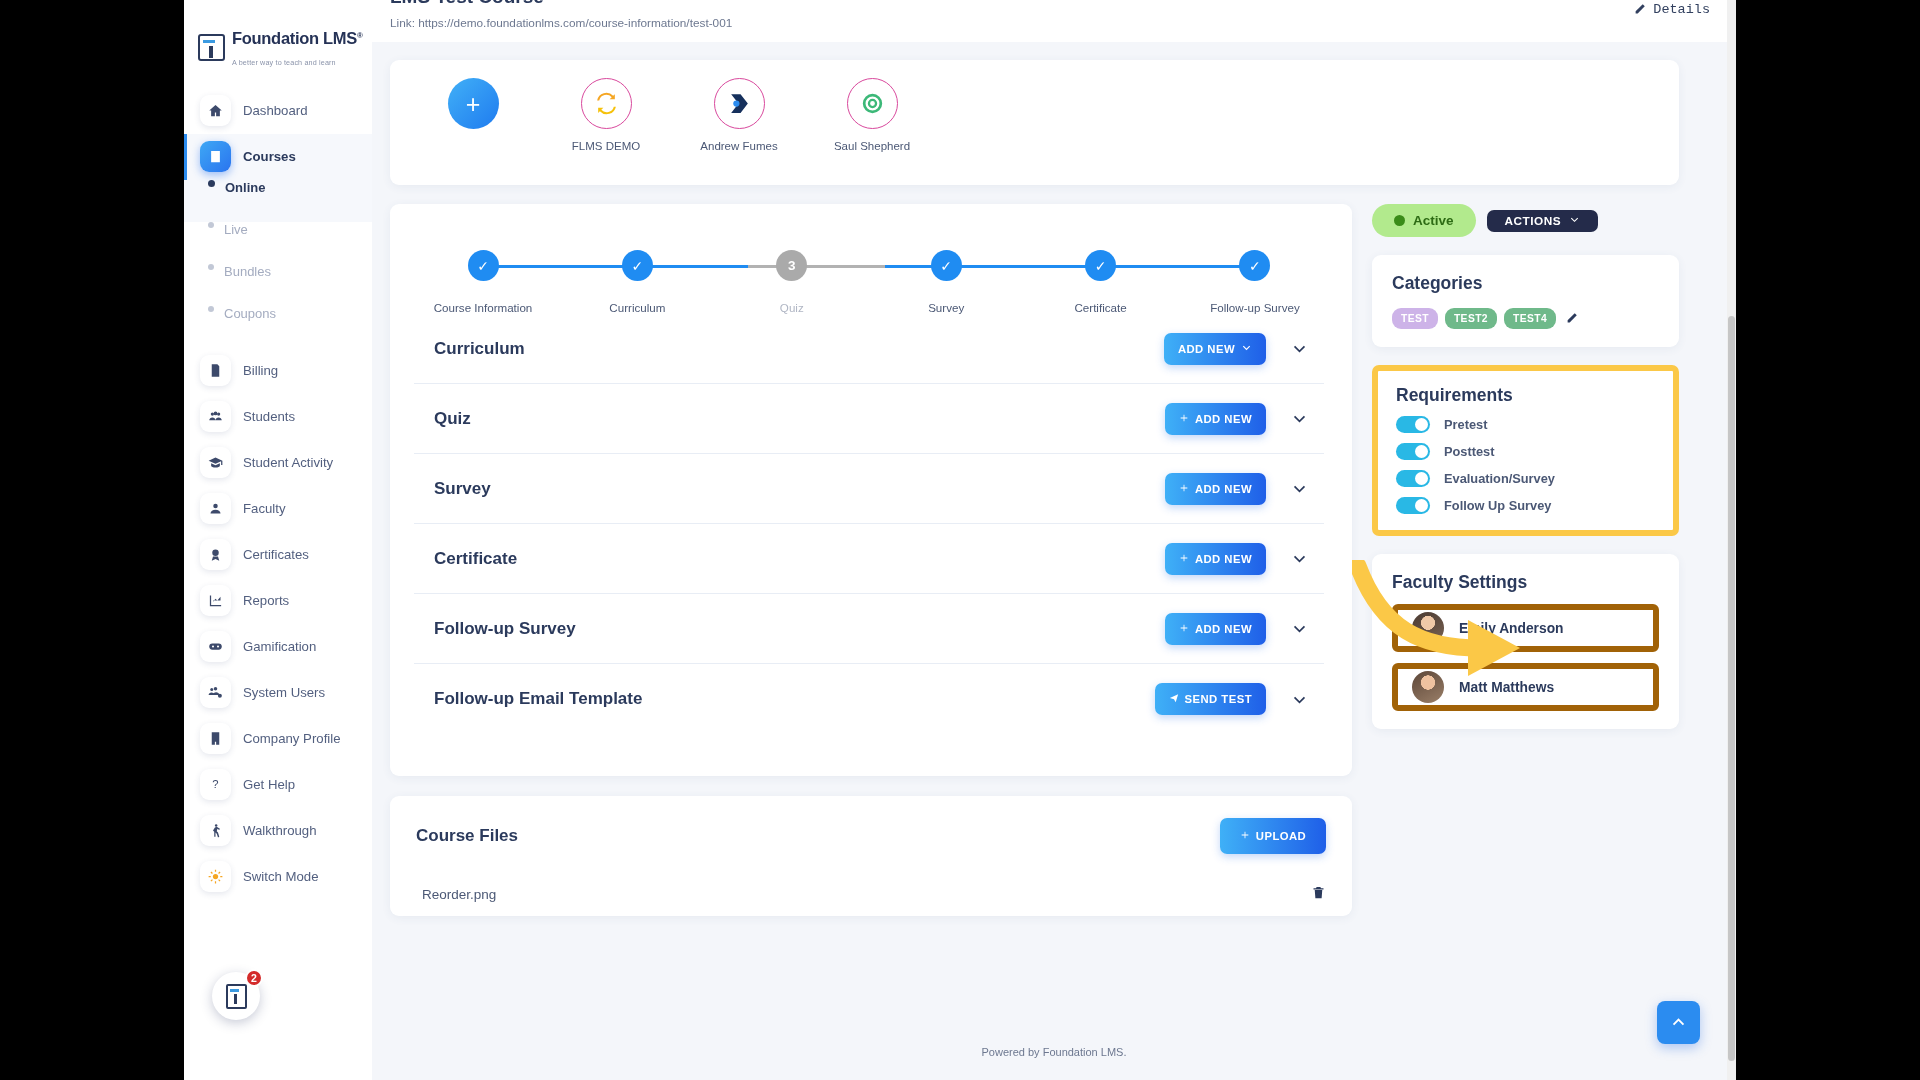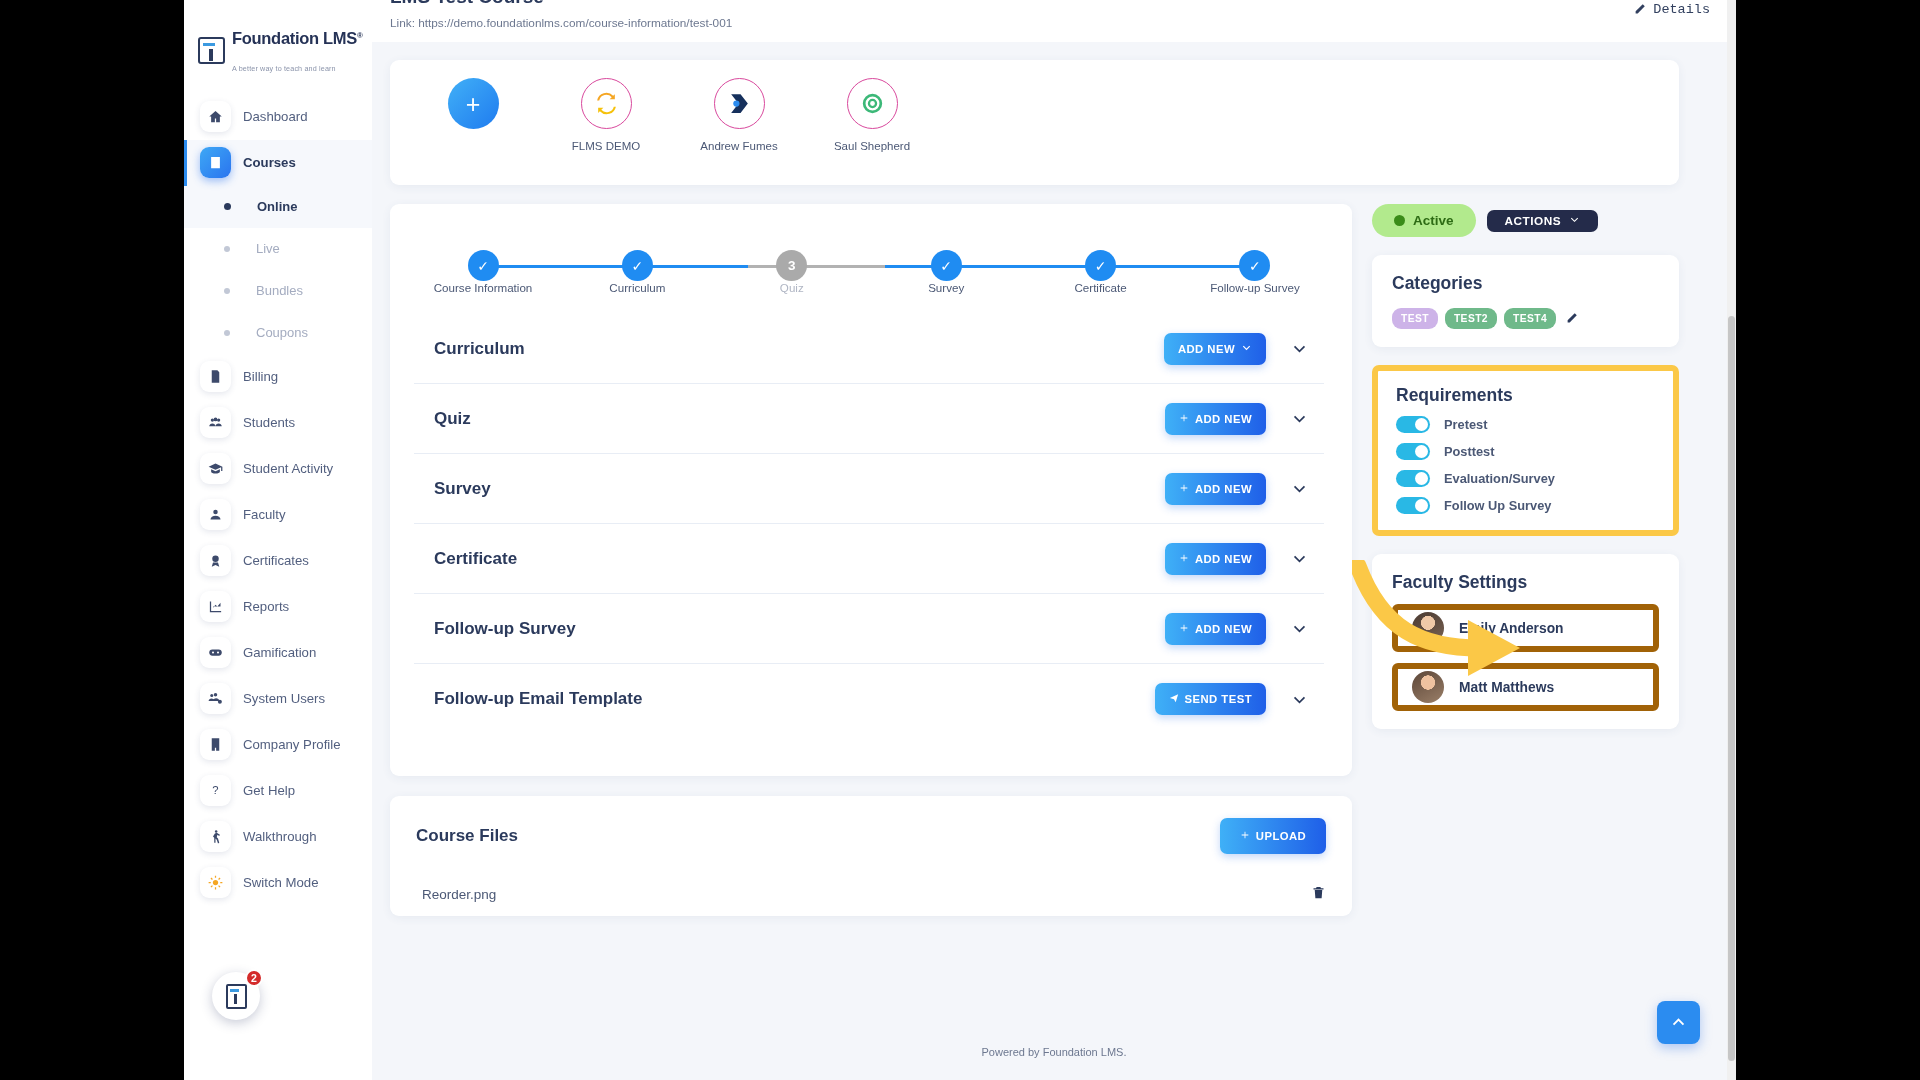--- a/index.html
+++ b/index.html
@@ -31,21 +31,21 @@
   }
   .logo-mark::before {
     content: ""; position: absolute; left: 3px; top: 4px; width: 12px; height: 3px; background: #3b9ae1;
   }
   .logo-mark::after {
     content: ""; position: absolute; left: 9px; top: 10px; width: 3.5px; height: 12px; background: #2b3a5c;
   }
   .logo-text { line-height: 1; }
   .logo-title { font-size: 16.5px; font-weight: bold; color: #253256; letter-spacing: -.3px; }
   .logo-title sup { font-size: 8px; vertical-align: super; }
-  .logo-sub { font-size: 7.2px; color: #8a93aa; letter-spacing: .15px; margin-top: 18px; }
+  .logo-sub { font-size: 7.2px; color: #8a93aa; letter-spacing: .15px; margin-top: 12px; }
 
   .nav { margin-top: 22px; }
   .nav-item {
     display: flex; align-items: center; gap: 12px;
     height: 46px; padding-left: 16px; position: relative;
     cursor: pointer; text-decoration: none;
   }
   .nav-item.active { background: #f6f8fc; }
   .nav-item.active::before {
     content:""; position:absolute; left:0; top:0; bottom:0; width:3px; background:#2b8cf0;
@@ -57,21 +57,21 @@
   }
   .nav-ico svg { width: 15px; height: 15px; fill: #3d4a6b; }
   .nav-item.active .nav-ico {
     background: linear-gradient(135deg,#3ea8f5,#2a74ef); box-shadow: 0 3px 8px rgba(42,116,239,.45);
   }
   .nav-item.active .nav-ico svg { fill: #fff; }
   .nav-label { font-size: 13.2px; color: #525f7f; white-space: nowrap; }
   .nav-item.active .nav-label { color: #2b3a5c; font-weight: bold; }
 
   .subnav-item {
-    display: flex; align-items: center; height: 42px; padding-left: 40px; gap: 26px; cursor: pointer;
+    display: flex; align-items: flex-start; height: 42px; padding-left: 24px; gap: 10px; cursor: pointer;
   }
   .subnav-item.active { background: #f6f8fc; }
   .dot { width: 6px; height: 6px; border-radius: 50%; background: #c2c8d6; flex: none; }
   .subnav-item.active .dot { background: #2b3a5c; width: 7px; height: 7px; }
   .subnav-label { font-size: 13px; color: #a4acc0; }
   .subnav-item.active .subnav-label { color: #2b3a5c; font-weight: bold; }
 
   .nav-ico.sun svg { fill: #f5a623; }
 
   
@@ -135,21 +135,21 @@
   .step-line { position: absolute; left: 0; right: 0; top: 21px; height: 3px; background: #1f8cf2; }
   .step-line.grey { background: #b2b2b2; }
   .steps { display: flex; justify-content: space-between; position: relative; }
   .step { width: 130px; text-align: center; position: relative; }
   .step-bub {
     width: 31px; height: 31px; border-radius: 50%; margin: 6px auto 0;
     display: flex; align-items: center; justify-content: center;
     color: #fff; font-size: 14px; background: #1f8cf2; position: relative; z-index: 2;
   }
   .step-bub.grey { background: #aaa; font-weight: bold; font-size: 13.5px; }
-  .step-lbl { font-size: 11.6px; color: #4b5875; margin-top: 0; }
+  .step-lbl { font-size: 11.6px; color: #4b5875; margin-top: 20px; }
   .step-lbl.muted { color: #b0b6c4; }
 
   
   .acc-row {
     display: flex; align-items: center; height: 70px;
     border-bottom: 1px solid #e8edf5; padding: 0 4px 0 20px;
   }
   .acc-row:last-child { border-bottom: none; }
   .acc-title { font-size: 17px; font-weight: bold; color: #2b3a5c; flex: 1; }
   .btn-blue {

